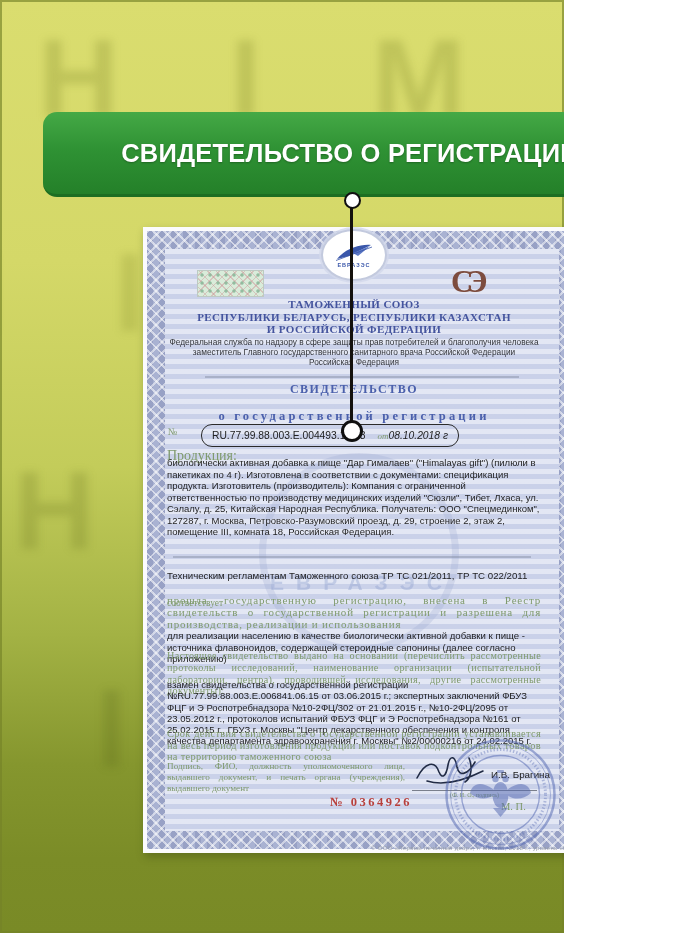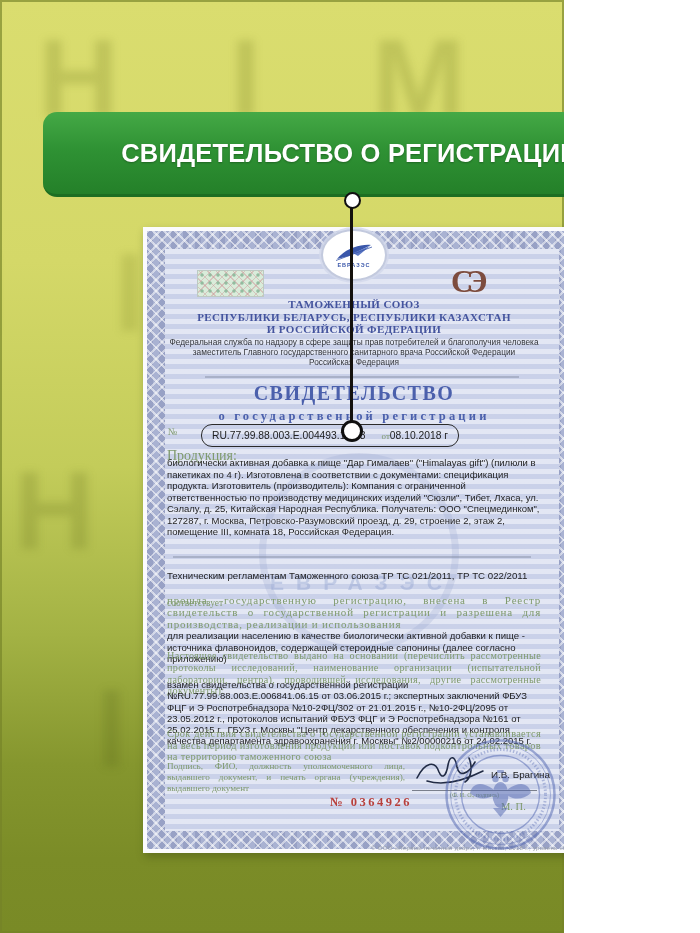--- a/index.html
+++ b/index.html
@@ -62,31 +62,31 @@
 
   .selogo{position:absolute;left:286px;top:18px;font-family:"Liberation Serif",serif;
     font-weight:900;font-size:31px;color:#7d4c3e;letter-spacing:-7px;line-height:30px;}
 
   .hdr{text-align:center;font-family:"Liberation Serif",serif;font-weight:700;
     color:#44549e;font-size:11px;line-height:12.5px;letter-spacing:.4px;}
   .agency{text-align:center;font-size:8.3px;line-height:10.4px;color:#33353a;}
   .microline{position:absolute;height:2px;background:rgba(128,138,160,.45);}
 
   .title-main{text-align:center;font-family:"Liberation Serif",serif;font-weight:700;
-    font-size:20px;color:#4b60ac;letter-spacing:1.5px;}
+    font-size:12px;color:#4b60ac;letter-spacing:1.5px;}
   .title-sub{text-align:center;font-family:"Liberation Serif",serif;font-weight:700;
     font-size:12.5px;color:#4b60ac;letter-spacing:3.2px;}
 
   .green-serif{font-family:"Liberation Serif",serif;color:#7f9a6d;}
   .num-label{position:absolute;left:3px;top:177px;font-size:10px;}
   .num-rect{position:absolute;left:36px;top:175px;width:258px;height:23px;box-sizing:border-box;
     border:1.5px solid #2b2b2b;border-radius:11px;display:flex;align-items:center;
     justify-content:space-between;padding:0 10px;}
   .num-value{font-size:10.3px;color:#222;}
-  .num-right{display:flex;align-items:baseline;}
+  .num-right{display:flex;align-items:baseline;font-style:italic;}
   .num-ot{font-family:"Liberation Serif",serif;font-size:9px;color:#7f9a6d;}
   .num-date{font-size:10.3px;color:#222;}
 
   .small-black{font-size:9.5px;line-height:11.5px;color:#1e1e1e;}
   .tpl{font-family:"Liberation Serif",serif;color:#7f9a6d;text-align:justify;}
 
   .wm-circle{position:absolute;left:94px;top:204px;width:186px;height:186px;border-radius:50%;
     border:7px solid rgba(150,162,205,.24);z-index:0;}
   .wm-text{position:absolute;top:322px;width:100%;text-align:center;font-weight:700;
     font-size:21px;letter-spacing:12px;color:rgba(140,158,205,.38);z-index:0;}

